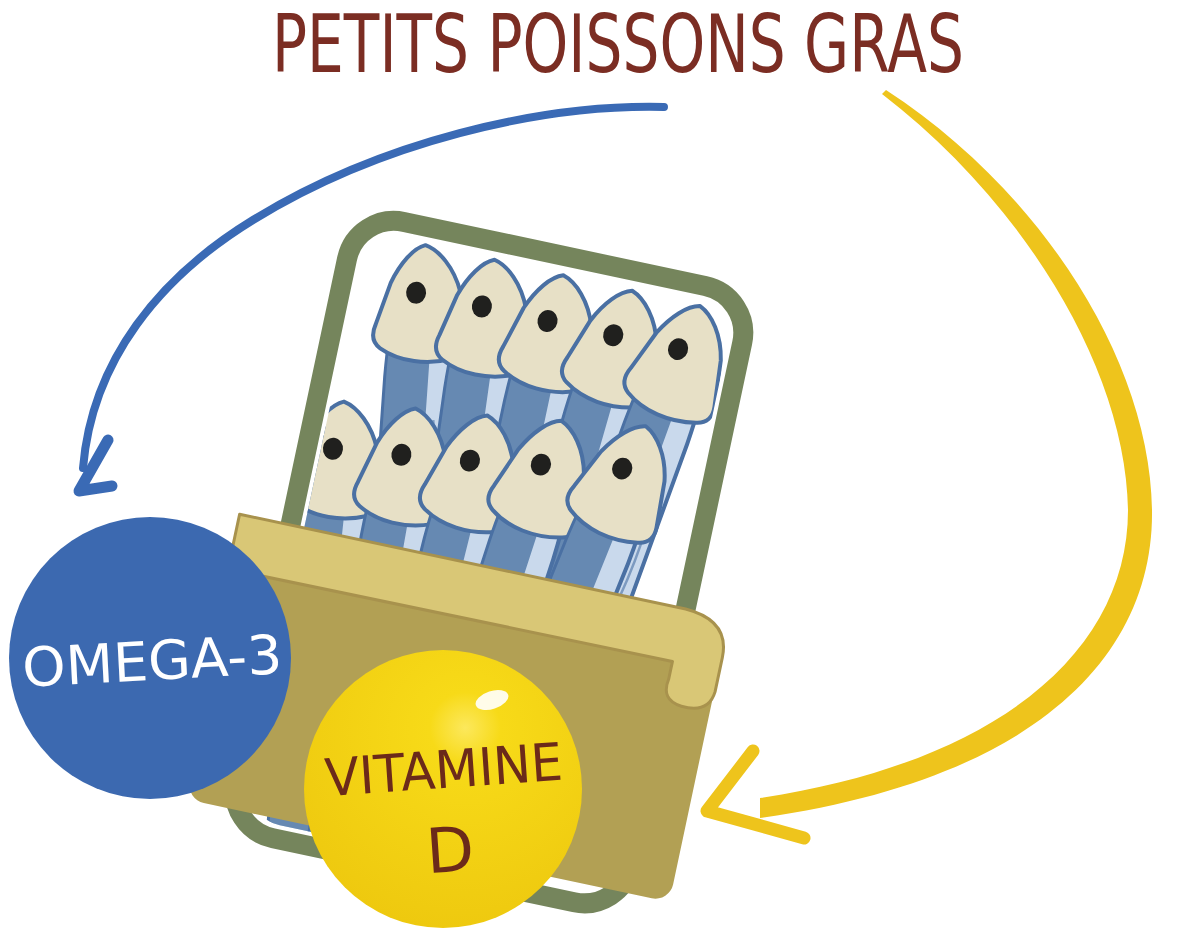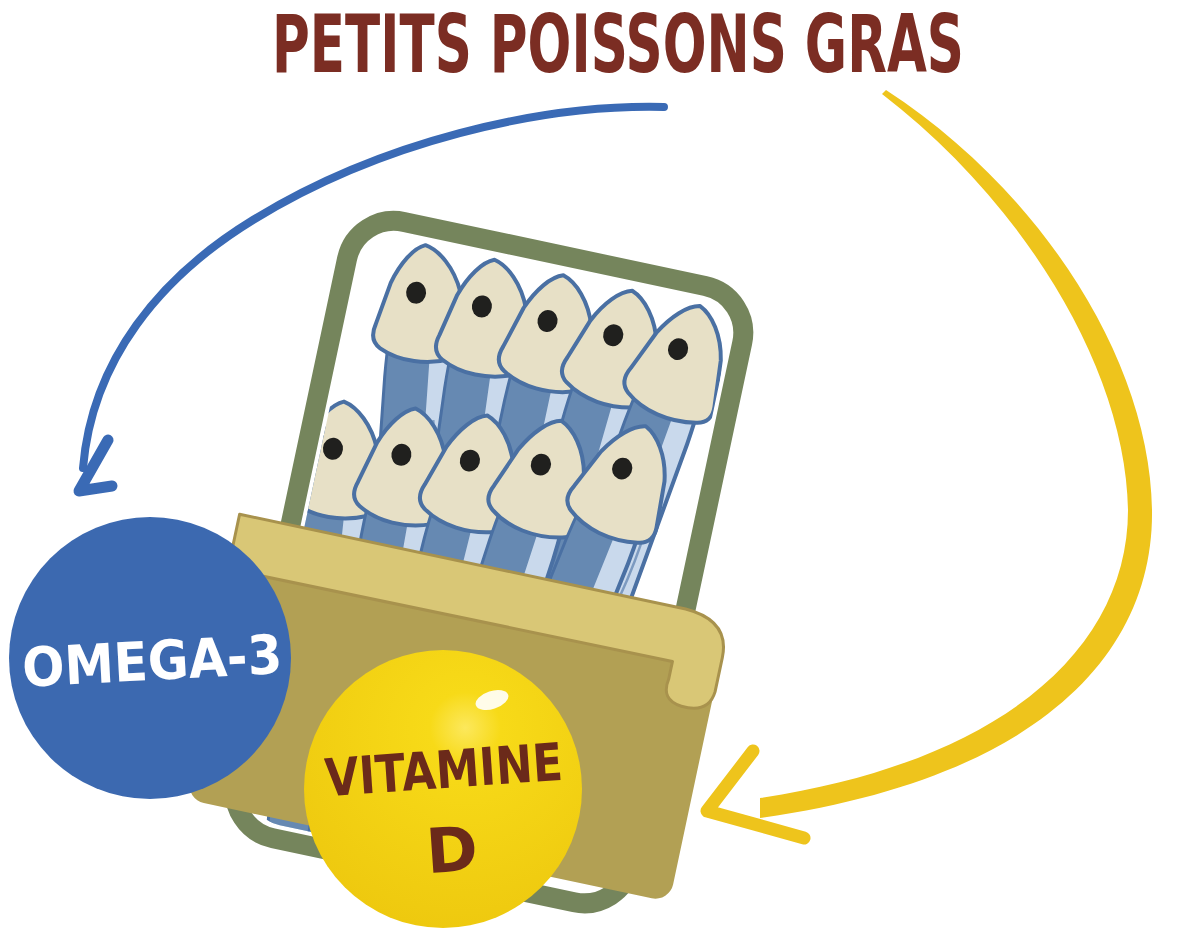--- a/index.html
+++ b/index.html
@@ -5,21 +5,21 @@
   :root{
     --title-text:#7b2d23; --badge-blue:#3c69b0; --badge-text-light:#ffffff;
     --badge-yellow:#f5d713; --badge-text-brown:#6b2a1a;
     --arrow-blue:#3a6ab5; --arrow-yellow:#eec41c;
     --frame-green:#75855c; --band-tan:#d9c776; --band-edge:#a8924d;
     --wrapper-khaki:#b2a054; --fish-head:#e7e0c6; --fish-dark:#6689b2;
     --fish-light:#c9d9ec; --fish-outline:#4a70a3; --fish-eye:#20201e; --bg:#ffffff;
   }
   html,body{margin:0;padding:0;}
   .stage{position:relative;width:1200px;height:938px;background:var(--bg);overflow:hidden;
-         font-family:"DejaVu Sans",sans-serif;font-weight:bold;}
+         font-family:"DejaVu Sans",sans-serif;}
   svg{position:absolute;inset:0;display:block;}
 
   .c-frame{fill:#ffffff;stroke:var(--frame-green);stroke-width:20;}
   .c-band{fill:var(--band-tan);stroke:var(--band-edge);stroke-width:3;stroke-linejoin:round;}
   .c-wrap{fill:var(--wrapper-khaki);}
   .f-body{fill:var(--fish-light);stroke:var(--fish-outline);stroke-width:4;}
   .f-dark{fill:var(--fish-dark);}
   .f-head{fill:var(--fish-head);stroke:var(--fish-outline);stroke-width:4;stroke-linejoin:round;}
   .f-eye{fill:var(--fish-eye);}
   .f-fin{fill:none;stroke:var(--fish-outline);stroke-width:2.5;opacity:.6;}

